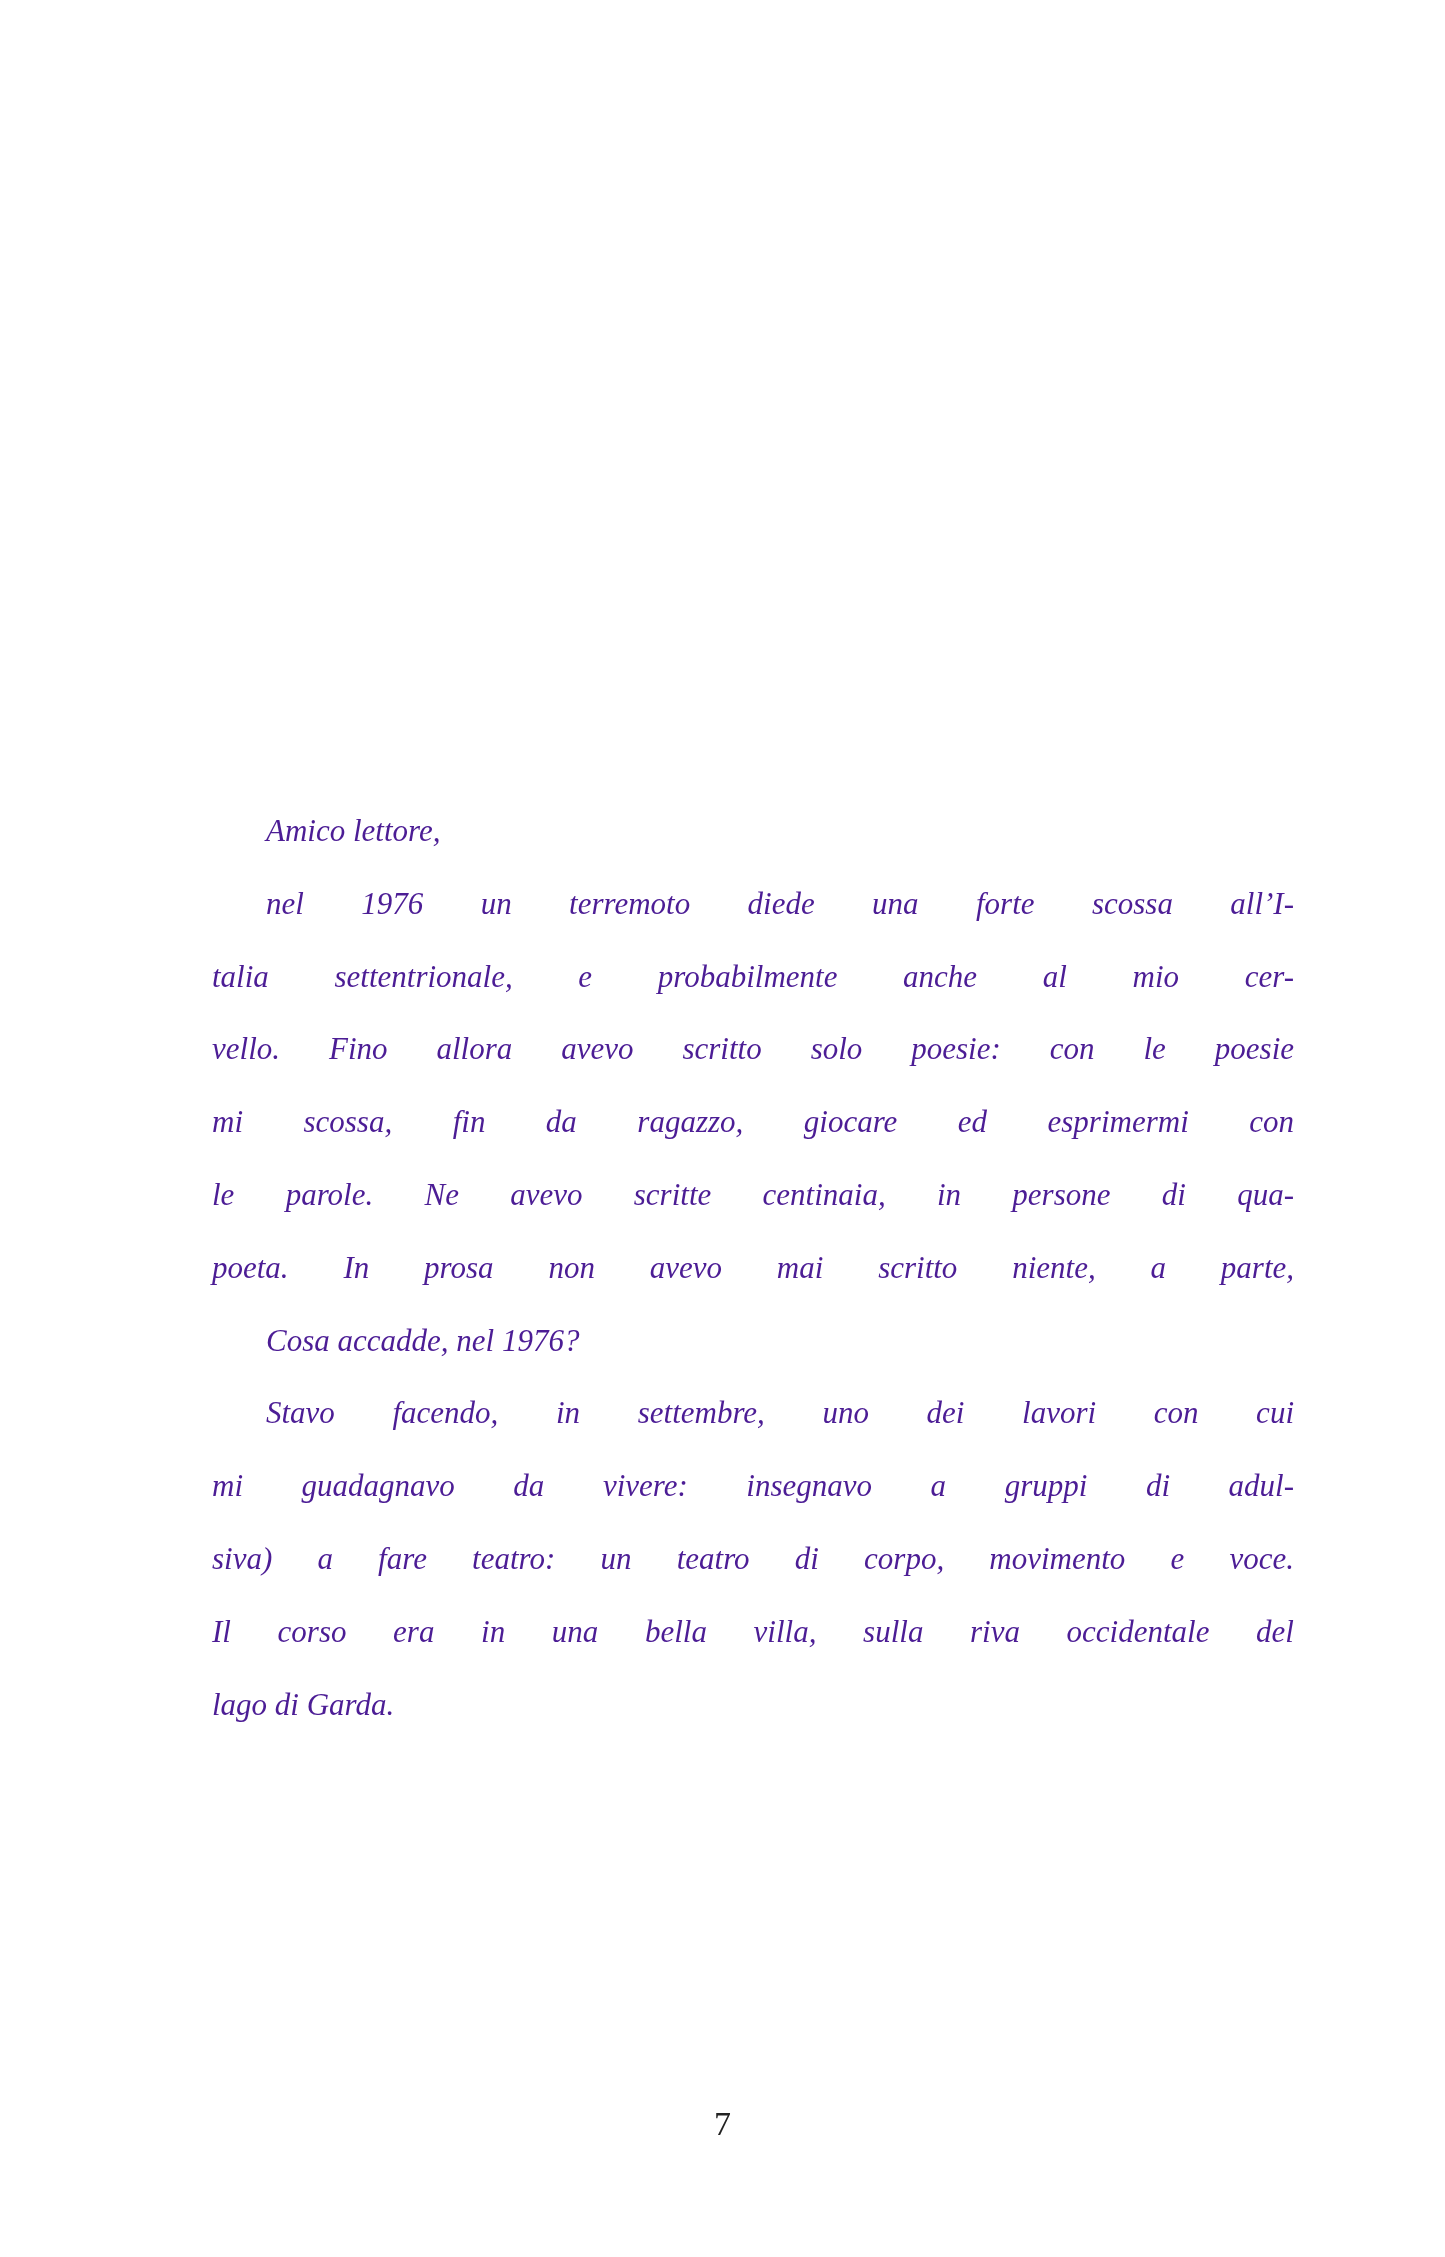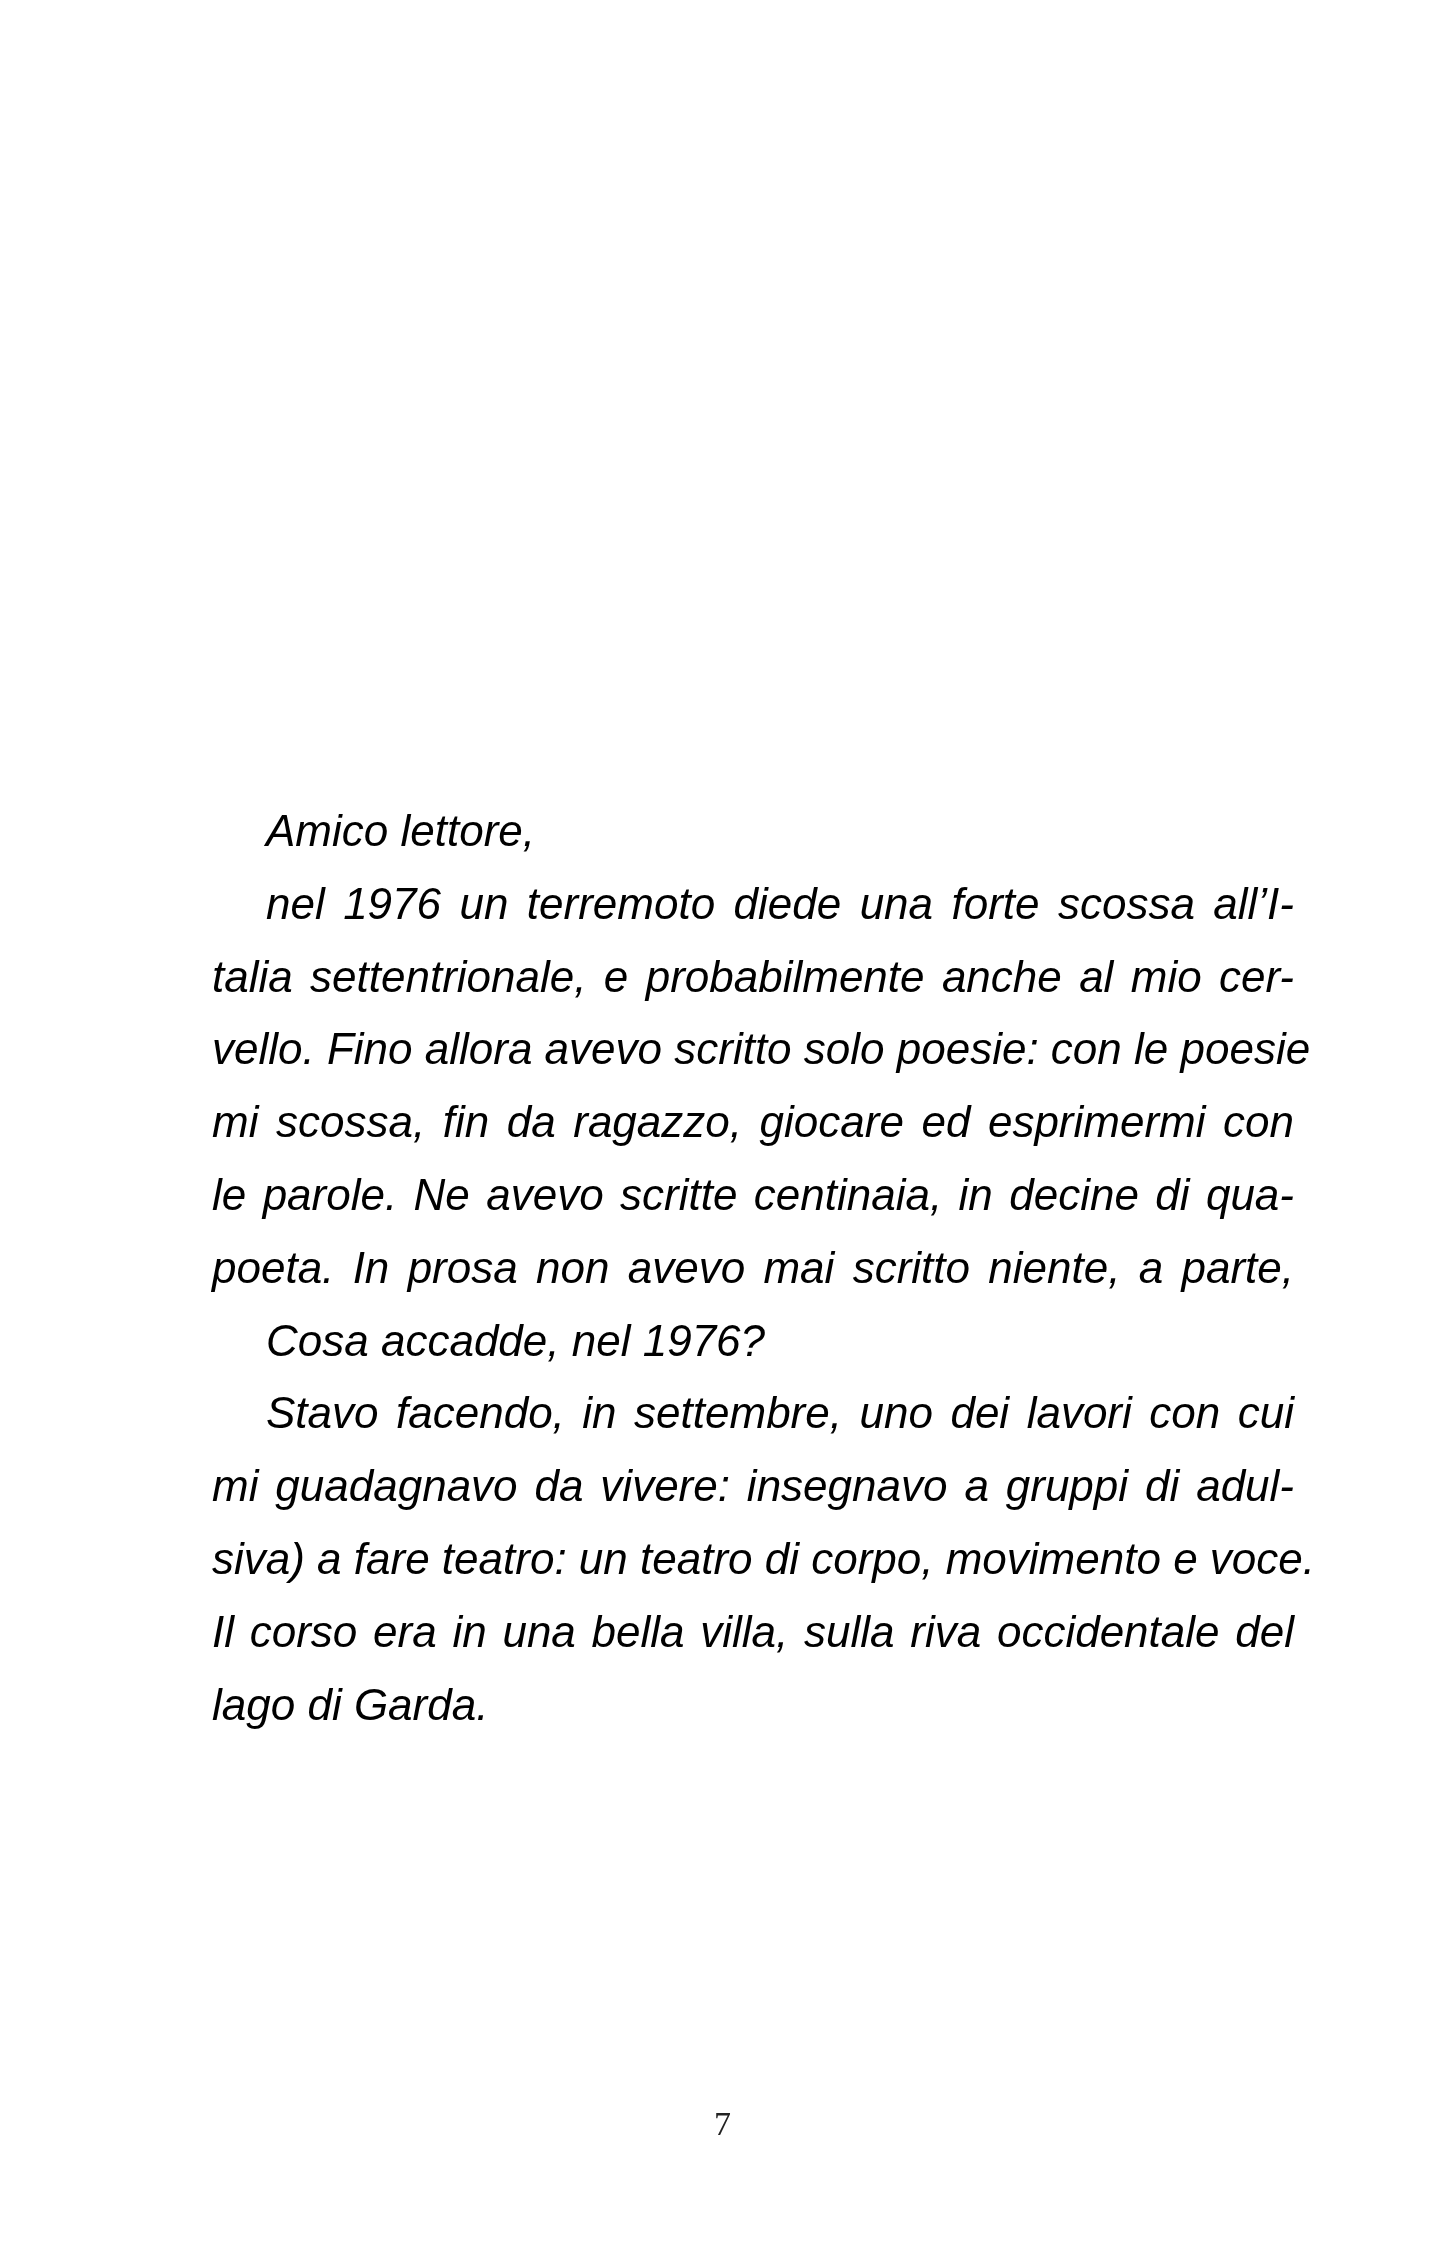--- a/index.html
+++ b/index.html
@@ -1,41 +1,41 @@
 <!DOCTYPE html>
 <html><head>
 <meta charset="utf-8">
 <style>
   html, body { margin:0; padding:0; background:#ffffff; }
   body { width:1445px; height:2257px; position:relative; overflow:hidden; }
   .page { position:absolute; left:0; top:0; width:1445px; height:2257px; background:#fff; }
   .text-block {
     position:absolute; left:212px; top:795px; width:1082px;
-    font-family:Liberation Sans, sans-serif;
-    font-style:italic; font-size:44px; line-height:72.8px; color:#000000;
+    font-family:Liberation Serif, serif;
+    font-style:italic; font-size:31px; line-height:72.8px; color:#4c1d95;
   }
   .line { white-space:nowrap; display:block; text-align:justify; text-align-last:justify; height:72.8px; }
   .line.last { text-align-last:left; }
   .line.indent { padding-left:54px; }
   .page-number {
     position:absolute; left:0; width:1445px; top:2105px; text-align:center;
     font-family:"Liberation Serif", "DejaVu Serif", serif; font-size:34px; color:#222;
   }
 </style>
 </head>
 <body>
 
 <div class="page">
   <div class="text-block">
     <span class="line indent last">Amico lettore,</span>
     <span class="line indent">nel 1976 un terremoto diede una forte scossa all’I-</span>
     <span class="line">talia settentrionale, e probabilmente anche al mio cer-</span>
     <span class="line">vello. Fino allora avevo scritto solo poesie: con le poesie</span>
     <span class="line">mi scossa, fin da ragazzo, giocare ed esprimermi con</span>
-    <span class="line">le parole. Ne avevo scritte centinaia, in decine di qua-</span>
+    <span class="line">le parole. Ne avevo scritte centinaia, in persone di qua-</span>
     <span class="line">poeta. In prosa non avevo mai scritto niente, a parte,</span>
     <span class="line indent last">Cosa accadde, nel 1976?</span>
     <span class="line indent">Stavo facendo, in settembre, uno dei lavori con cui</span>
     <span class="line">mi guadagnavo da vivere: insegnavo a gruppi di adul-</span>
     <span class="line">siva) a fare teatro: un teatro di corpo, movimento e voce.</span>
     <span class="line">Il corso era in una bella villa, sulla riva occidentale del</span>
     <span class="line last">lago di Garda.</span>
   </div>
   <div class="page-number">7</div>
 </div>

